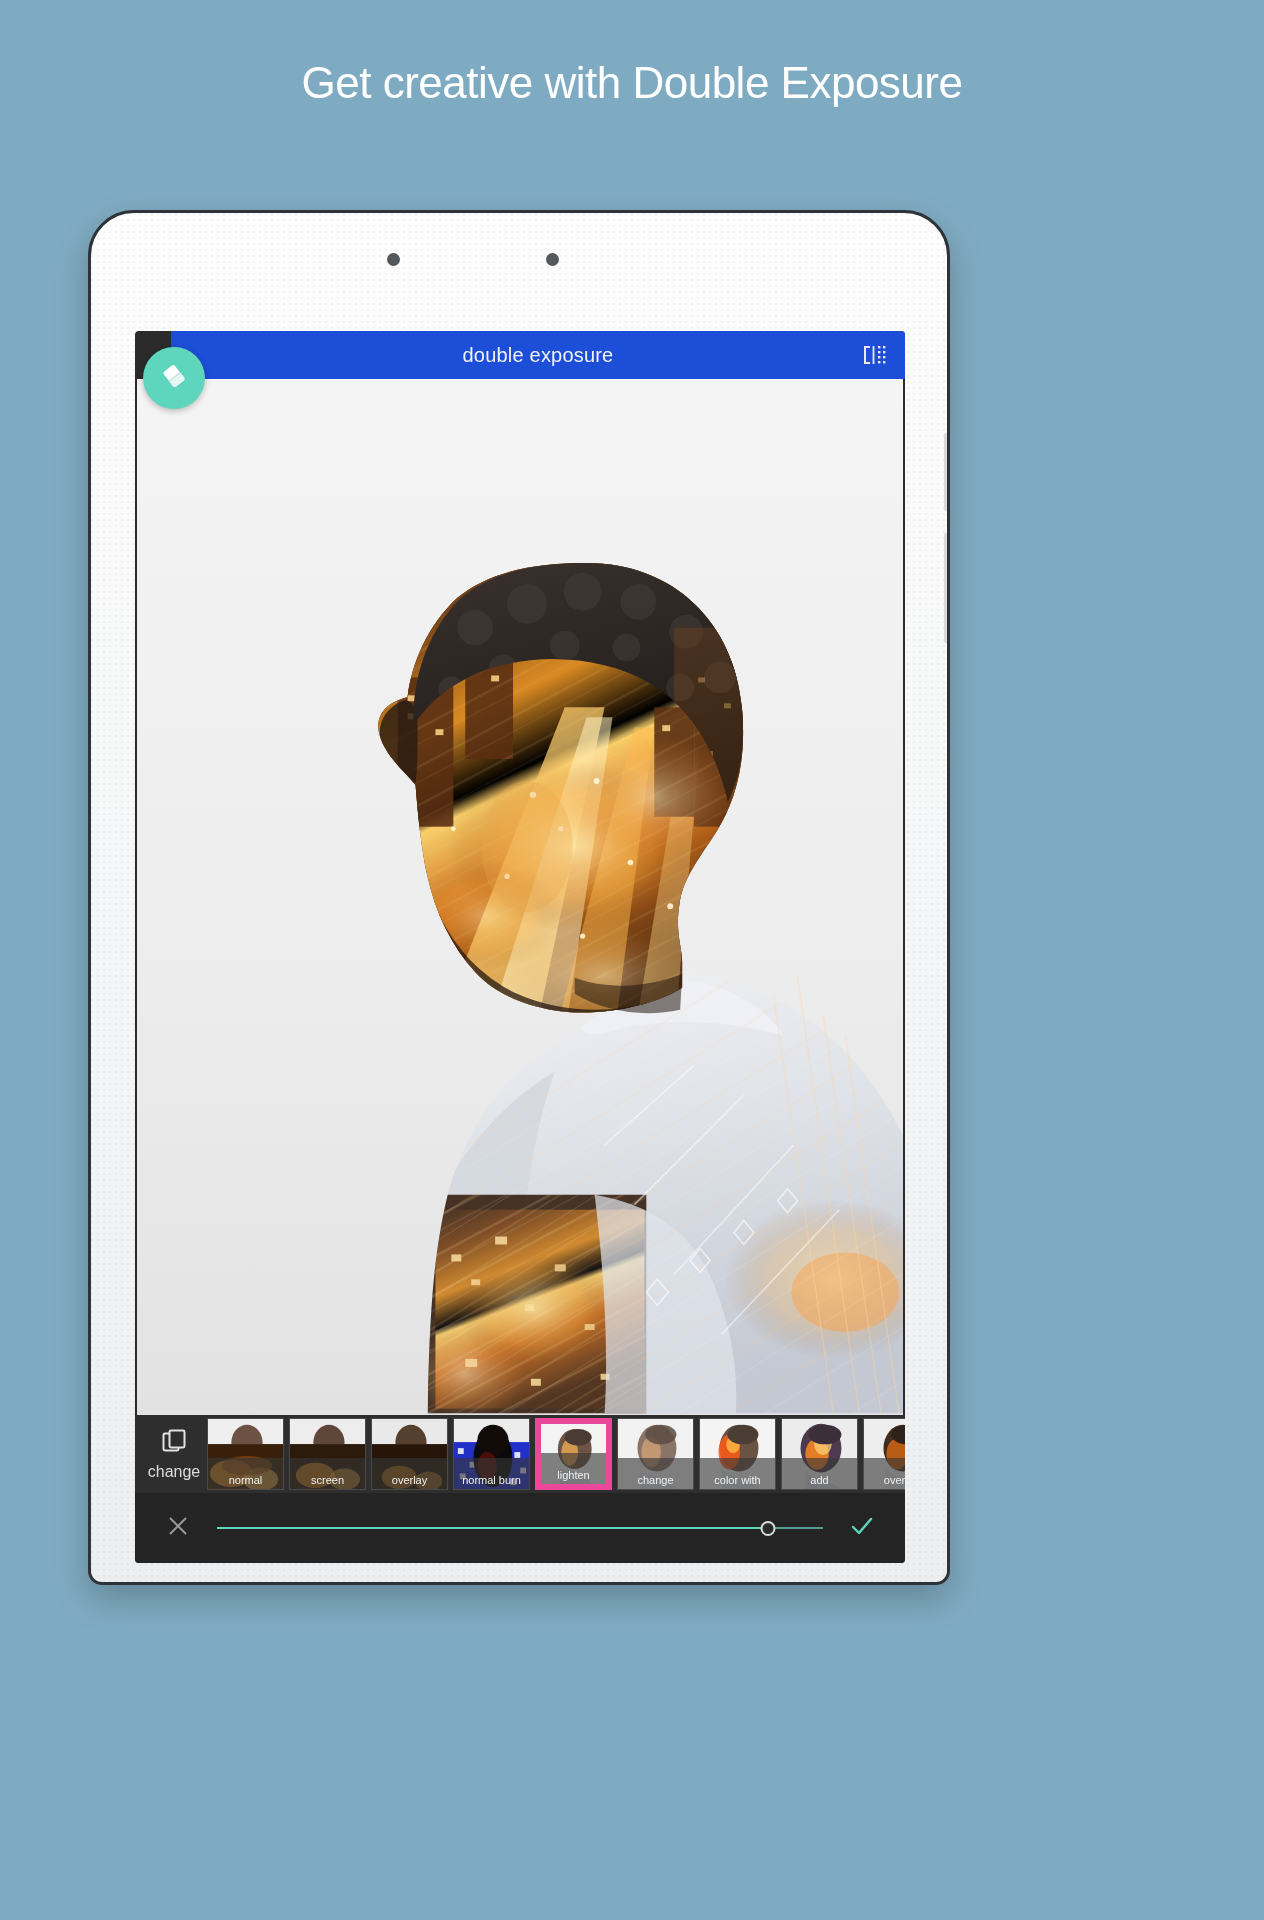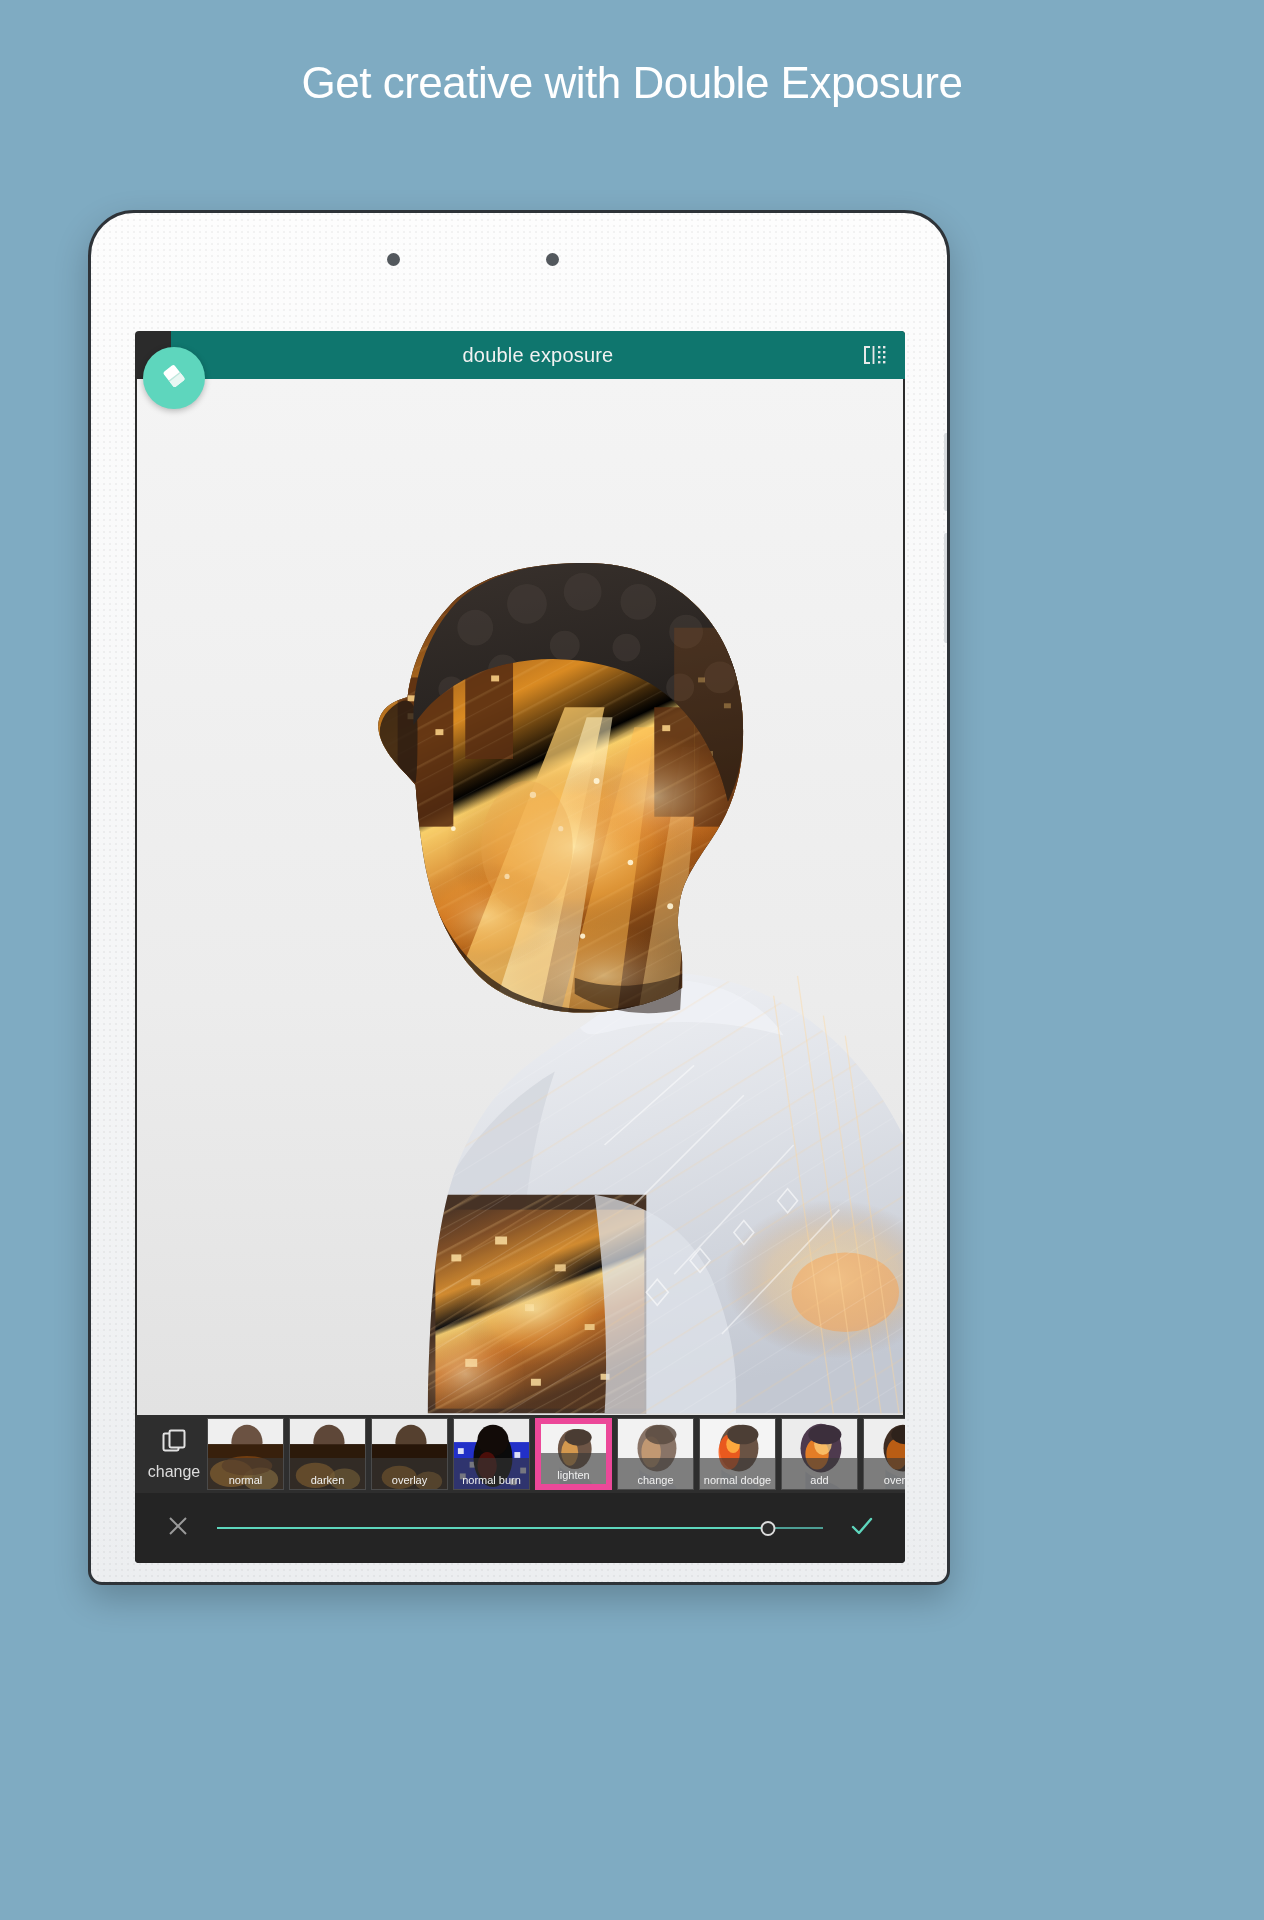--- a/index.html
+++ b/index.html
@@ -61,21 +61,21 @@
     background:#2b2b2b;
     border-radius:4px;
     overflow:hidden;
     display:flex; flex-direction:column;
   }
 
   
   .app-header{
     position:relative;
     height:48px; flex:0 0 48px;
-    background:#0f766e;
+    background:#1d4ed8;
     display:flex; align-items:center; justify-content:center;margin-left:36px;
   }
   .app-title{
     color:#f2f2f2; font-size:20px; font-weight:400;
     letter-spacing:.2px;
   }
   .compare-icon{
     position:absolute; right:18px; top:50%; transform:translateY(-50%);
     width:26px; height:24px; display:block;
   }
@@ -479,21 +479,21 @@
 
         <div class="thumb">
           <svg viewBox="0 0 77 72" preserveAspectRatio="none" style="display:block;width:100%;height:100%">
             <rect width="77" height="72" fill="#241308"></rect>
             <rect y="0" width="77" height="26" fill="#ededed"></rect>
             <ellipse cx="40" cy="24" rx="16" ry="18" fill="#5e4738"></ellipse>
             <rect y="26" width="77" height="46" fill="#2c1a0a"></rect>
             <ellipse cx="26" cy="58" rx="20" ry="13" fill="#c8801e" opacity=".8"></ellipse>
             <ellipse cx="56" cy="62" rx="16" ry="11" fill="#e0a43a" opacity=".6"></ellipse>
           </svg>
-          <span class="thumb-label">darken</span>
+          <span class="thumb-label">screen</span>
         </div>
 
         <div class="thumb">
           <svg viewBox="0 0 77 72" preserveAspectRatio="none" style="display:block;width:100%;height:100%">
             <rect width="77" height="72" fill="#1e1006"></rect>
             <rect y="0" width="77" height="26" fill="#e9e9e9"></rect>
             <ellipse cx="40" cy="24" rx="16" ry="18" fill="#55402f"></ellipse>
             <rect y="26" width="77" height="46" fill="#261508"></rect>
             <ellipse cx="28" cy="60" rx="18" ry="12" fill="#b8761c" opacity=".75"></ellipse>
             <ellipse cx="58" cy="64" rx="14" ry="10" fill="#d09030" opacity=".55"></ellipse>
@@ -545,21 +545,21 @@
 
         <div class="thumb">
           <svg viewBox="0 0 77 72" preserveAspectRatio="none" style="display:block;width:100%;height:100%">
             <rect width="77" height="72" fill="#f4f4f4"></rect>
             <ellipse cx="40" cy="30" rx="20" ry="24" fill="#6a5344"></ellipse>
             <ellipse cx="30" cy="34" rx="11" ry="18" fill="#ff5a18" opacity=".85"></ellipse>
             <ellipse cx="34" cy="26" rx="7" ry="9" fill="#ffb040" opacity=".9"></ellipse>
             <path d="M22 52 C 30 60, 52 62, 60 70 L 60 72 L 22 72 Z" fill="#e2e6ec"></path>
             <ellipse cx="44" cy="16" rx="16" ry="10" fill="#4c3e35"></ellipse>
           </svg>
-          <span class="thumb-label">normal dodge</span>
+          <span class="thumb-label">color with</span>
         </div>
 
         <div class="thumb">
           <svg viewBox="0 0 77 72" preserveAspectRatio="none" style="display:block;width:100%;height:100%">
             <rect width="77" height="72" fill="#ececec"></rect>
             <ellipse cx="40" cy="30" rx="21" ry="25" fill="#4e3a4e"></ellipse>
             <ellipse cx="36" cy="36" rx="12" ry="16" fill="#ff8a20" opacity=".85"></ellipse>
             <ellipse cx="42" cy="26" rx="9" ry="11" fill="#ffd07a" opacity=".75"></ellipse>
             <path d="M24 54 C 32 62, 52 64, 60 72 L 24 72 Z" fill="#d7dbe2"></path>
             <ellipse cx="44" cy="16" rx="17" ry="10" fill="#3c2f3c"></ellipse>

